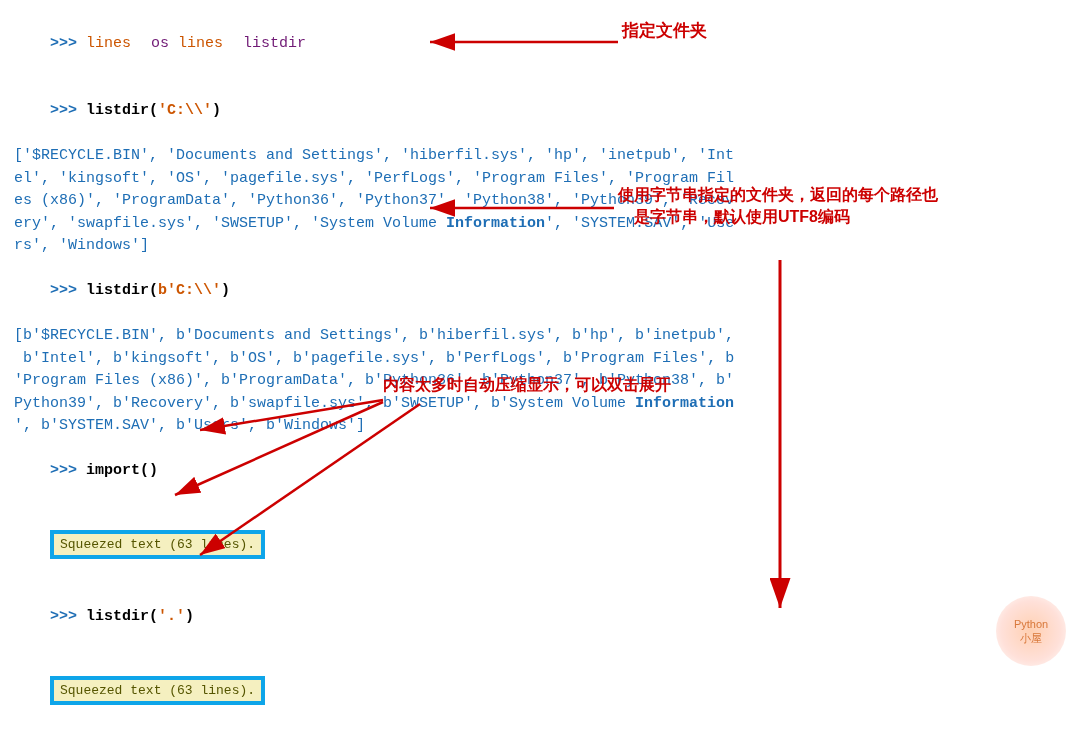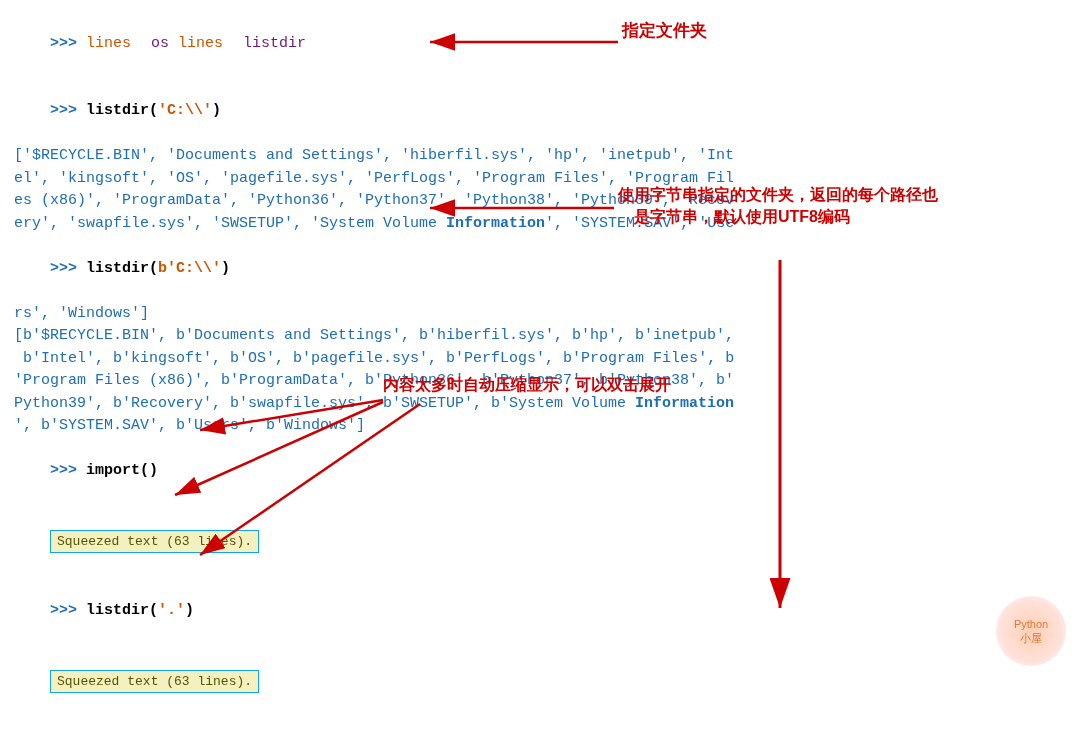--- a/index.html
+++ b/index.html
@@ -28,21 +28,21 @@
     .prompt { color: #1e6eb5; font-weight: bold; }
     .keyword { color: #cc5500; }
     .func { color: #000000; font-weight: bold; }
     .arg { color: #cc5500; font-weight: bold; }
     .output { color: #1e6eb5; }
     .normal { color: #701a75; margin-left: 11px; }
 
     .squeezed {
       display: inline-block;
       background: #f5f0c0;
-      border: 1px solid #0ea5e9;
+      border: 4px solid #0ea5e9;
       color: #555500;
       font-family: 'Courier New', Courier, monospace;
       font-size: 13px;
       padding: 1px 6px;
       margin: 2px 0;
     }
 
     svg.arrows {
       position: absolute;
       top: 0; left: 0;
@@ -80,25 +80,25 @@
   </span>
 
   <span class="line">
     <span class="prompt">&gt;&gt;&gt; </span><span class="func">listdir(</span><span class="arg">'C:\\'</span><span class="func">)</span>
   </span>
 
   <span class="line output">['$RECYCLE.BIN', 'Documents and Settings', 'hiberfil.sys', 'hp', 'inetpub', 'Int</span>
   <span class="line output">el', 'kingsoft', 'OS', 'pagefile.sys', 'PerfLogs', 'Program Files', 'Program Fil</span>
   <span class="line output">es (x86)', 'ProgramData', 'Python36', 'Python37', 'Python38', 'Python39', 'Recov</span>
   <span class="line output">ery', 'swapfile.sys', 'SWSETUP', 'System Volume <span style="font-weight:bold">Information</span>', 'SYSTEM.SAV', 'Use</span>
+  <span class="line output">rs', 'Windows']</span>
+
   <span class="line">
     <span class="prompt">&gt;&gt;&gt; </span><span class="func">listdir(</span><span class="arg">b'C:\\'</span><span class="func">)</span>
   </span>
-
-  <span class="line output">rs', 'Windows']</span>
 
   <span class="line output">[b'$RECYCLE.BIN', b'Documents and Settings', b'hiberfil.sys', b'hp', b'inetpub',</span>
   <span class="line output"> b'Intel', b'kingsoft', b'OS', b'pagefile.sys', b'PerfLogs', b'Program Files', b</span>
   <span class="line output">'Program Files (x86)', b'ProgramData', b'Python36', b'Python37', b'Python38', b'</span>
   <span class="line output">Python39', b'Recovery', b'swapfile.sys', b'SWSETUP', b'System Volume <span style="font-weight:bold">Information</span></span>
   <span class="line output">', b'SYSTEM.SAV', b'Users', b'Windows']</span>
 
   <span class="line">
     <span class="prompt">&gt;&gt;&gt; </span><span class="func">import()</span>
   </span>

